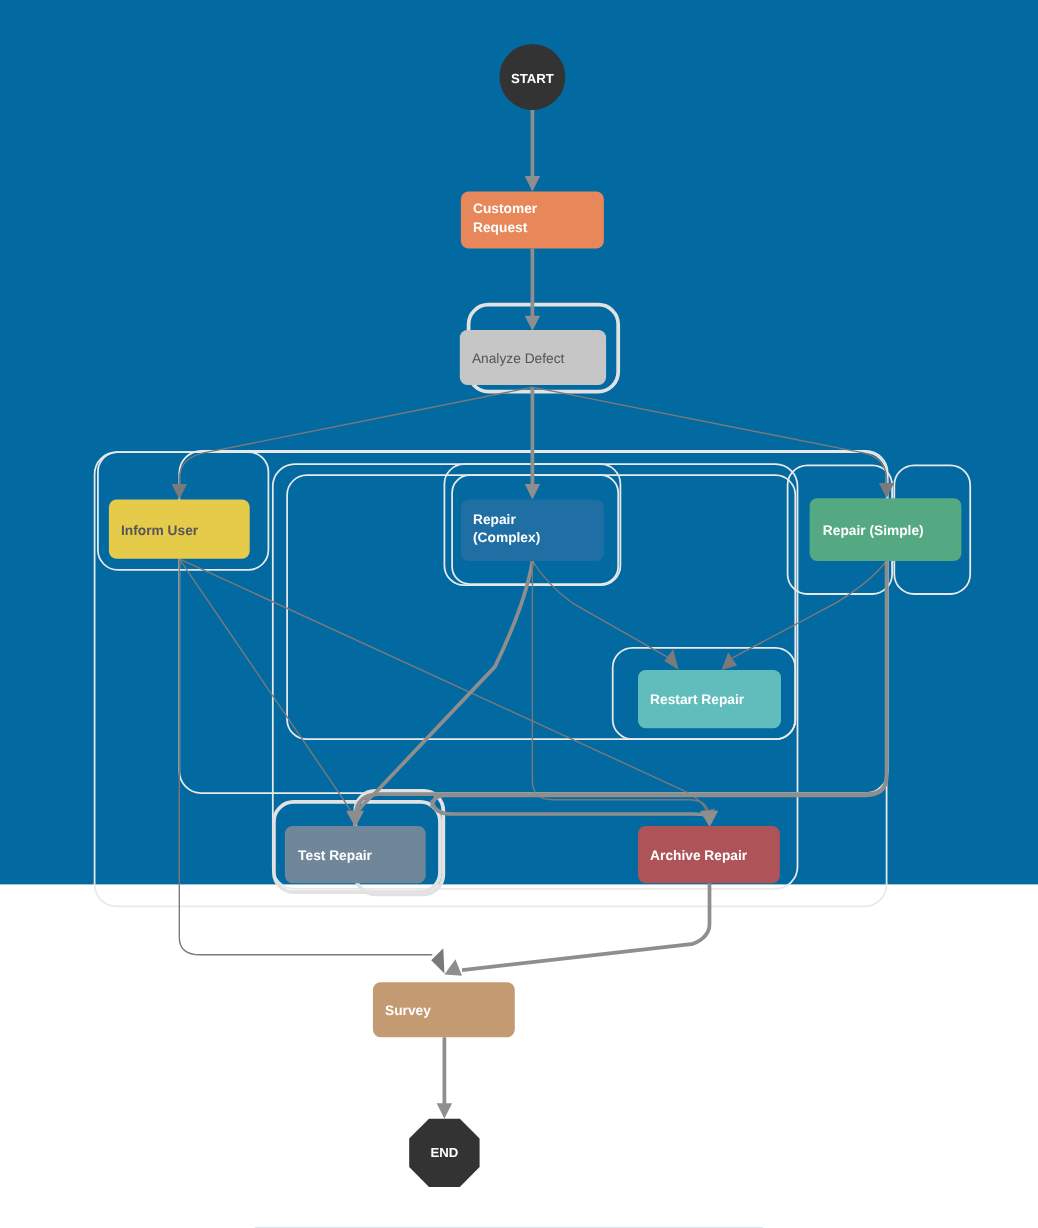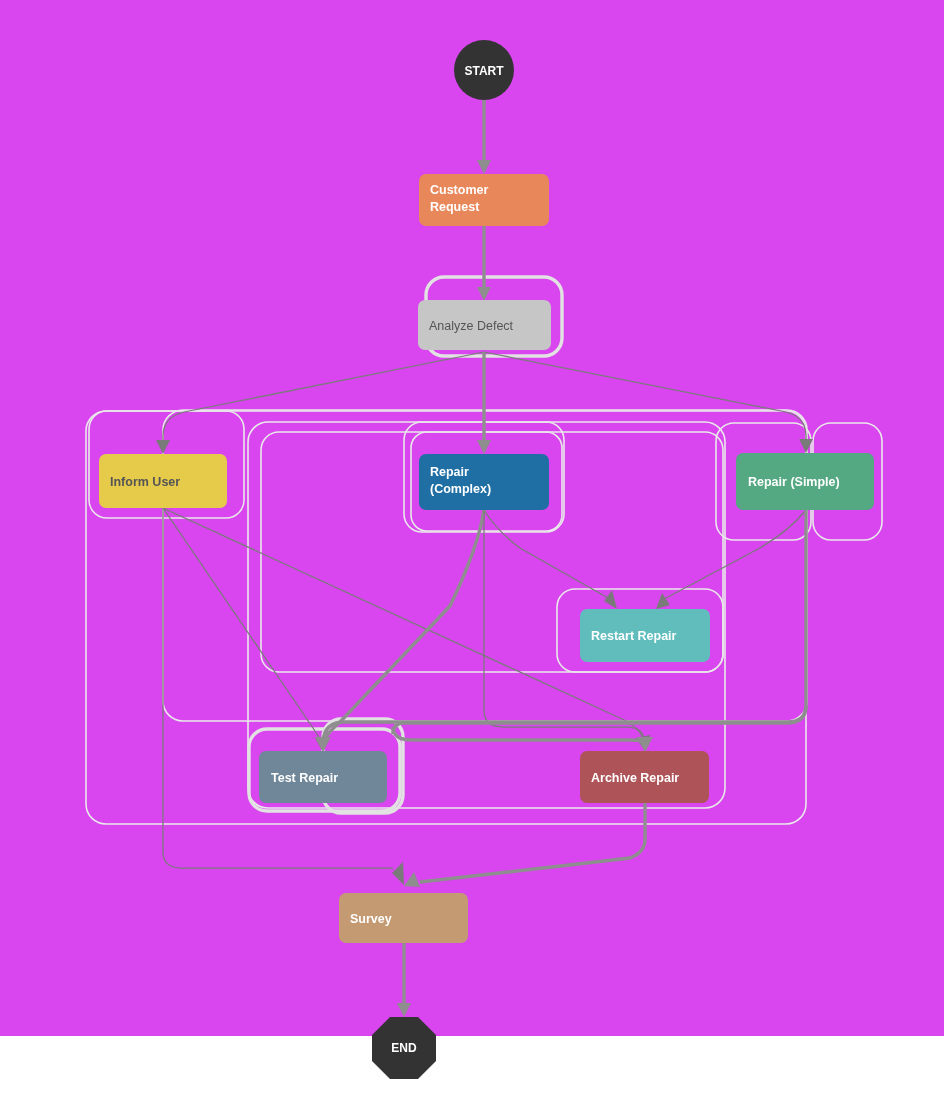--- a/index.html
+++ b/index.html
@@ -1,18 +1,18 @@
 <!DOCTYPE html>
 <html><head>
 <meta charset="utf-8">
 <style>
   html,body{margin:0;padding:0;background:#ffffff;}
   body{width:944px;height:1116px;overflow:hidden;
        font-family:"Liberation Sans","DejaVu Sans",sans-serif;}
-  #stage{position:relative;width:944px;height:1036px;background:#d946ef;}
+  #stage{position:relative;width:944px;height:804px;background:#0369a1;}
   svg#graph{position:absolute;left:0;top:0;width:944px;height:1116px;}
   .node-label{fill:#ffffff;font-weight:bold;font-size:12.5px;
               font-family:"Liberation Sans","DejaVu Sans",sans-serif;}
   .node-label.dark{fill:#555555;}
   .node-label.plain{font-weight:normal;font-size:12.5px;}
   .terminal-label{fill:#ffffff;font-weight:bold;font-size:12px;
                   font-family:"Liberation Sans","DejaVu Sans",sans-serif;}
   .cluster{fill:none;stroke:#e9e9e9;stroke-width:1.6px;}
   .cluster.thick{stroke:#e2e2e2;stroke-width:3.4px;}
   .edge-thin{fill:none;stroke:#7a7a7a;stroke-width:1.25px;}

